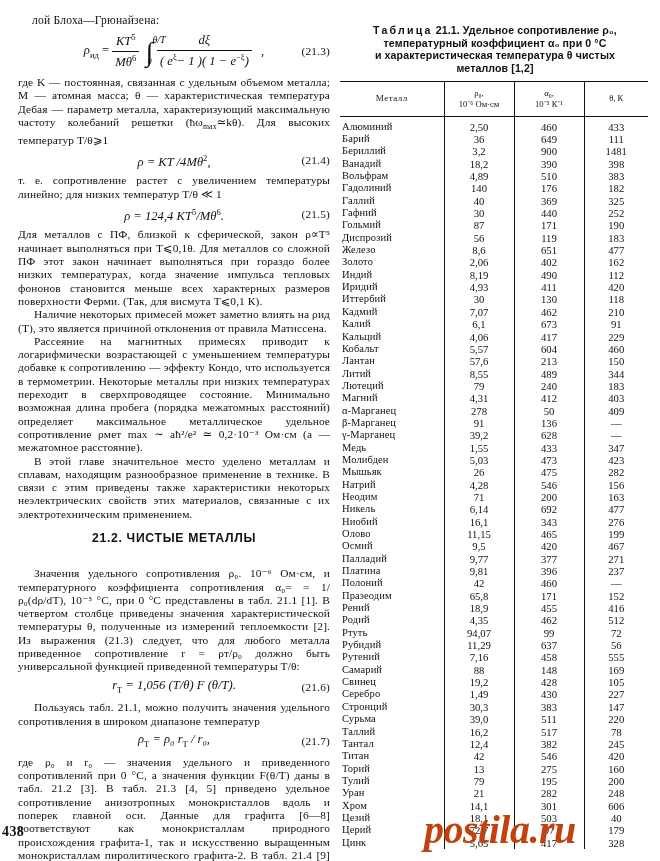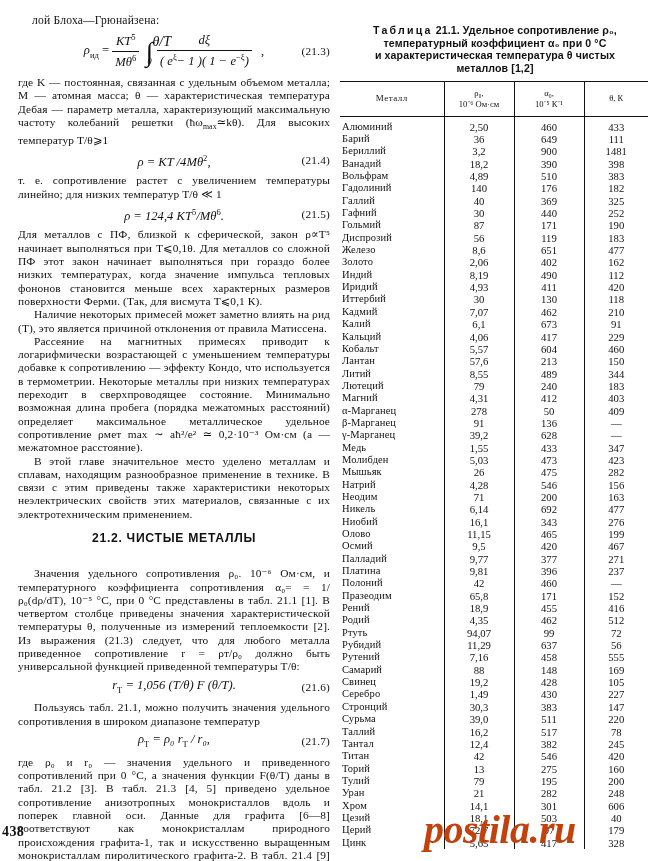--- a/index.html
+++ b/index.html
@@ -83,21 +83,21 @@
     display: inline-block;
     vertical-align: middle;
     position: relative;
     font-size: 27px;
     line-height: 0.82;
     font-style: normal;
     margin: 0 1px 0 3px;
   }
   .intg .lim-top {
     position: absolute;
-    font-size: 14px;
+    font-size: 10px;
     top: -5px;
     left: 7px;
     font-style: italic;
     white-space: nowrap;
   }
   .intg .lim-bot {
     position: absolute;
     font-size: 8.3px;
     bottom: -3px;
     left: 2px;

